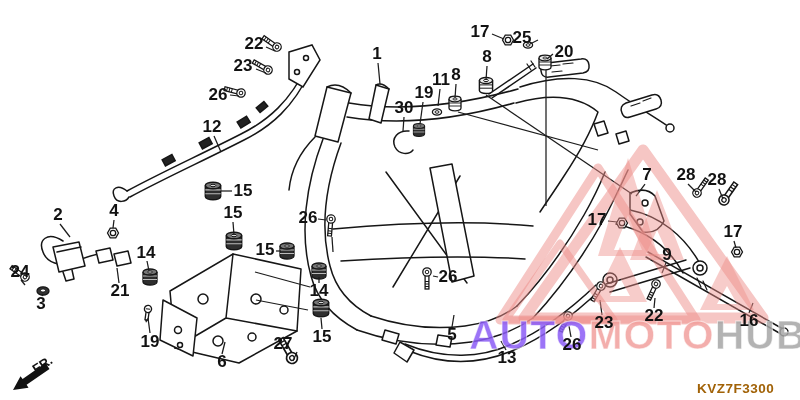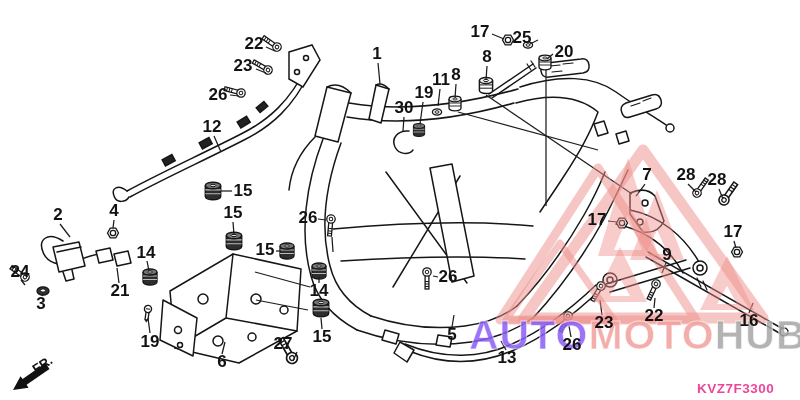--- a/index.html
+++ b/index.html
@@ -7,21 +7,21 @@
        font-family:"Liberation Sans",sans-serif;}
   #art-svg{position:absolute;left:0;top:0;z-index:1;}
   .wm{position:absolute;left:0;top:0;width:800px;height:400px;z-index:2;pointer-events:none;}
   .wm-text{position:absolute;left:469px;top:315px;display:flex;white-space:nowrap;
            font-weight:900;font-size:41px;line-height:1;letter-spacing:1px;opacity:.85;
            -webkit-text-stroke:1px rgba(255,255,255,.65);}
   #labels-layer{position:absolute;left:0;top:0;width:768px;height:400px;z-index:3;}
   .plabel{position:absolute;transform:translate(-50%,-50%);font-weight:700;font-size:17px;
           color:#121212;white-space:nowrap;}
   .code{position:absolute;left:697px;top:381px;z-index:3;font-weight:700;font-size:13.5px;
-        letter-spacing:.5px;color:#ec4899;}
+        letter-spacing:.5px;color:#a16207;}
 </style>
 </head>
 <body>
 
 <svg id="art-svg" width="800" height="400" viewBox="0 0 800 400">
   <g fill="none" stroke="#161616" stroke-width="1.5" stroke-linecap="round" stroke-linejoin="round">
 
     <path d="M327,87 L351,93 L338,142 L315,136 Z" fill="#fff"></path>
     <path d="M327,87 Q339,81 351,93"></path>
 

